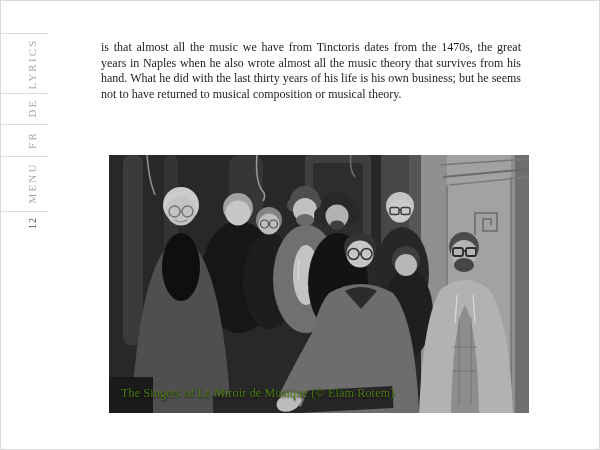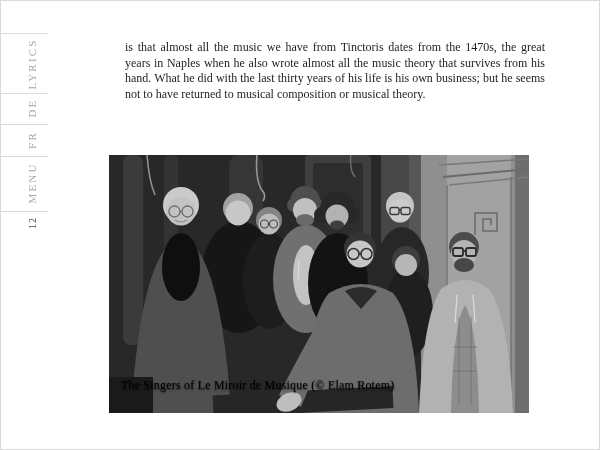--- a/index.html
+++ b/index.html
@@ -12,32 +12,32 @@
   .divider { position:absolute; left:0; width:47px; height:1px; background:#dcdcdc; }
   .v-item  { position:absolute; left:31px; transform-origin:0 0;
              transform:rotate(-90deg) translate(-50%,-50%);
              white-space:nowrap; font-size:11px; letter-spacing:2.2px;
              color:#a8a8a8; cursor:pointer; }
   .v-page  { position:absolute; left:31px; transform-origin:0 0;
              transform:rotate(-90deg) translate(-50%,-50%);
              white-space:nowrap; font-size:10px; letter-spacing:1px; color:#4a4a4a; }
 
   
-  .article { position:absolute; left:124px; top:39px; width:420px; }
+  .article { position:absolute; left:100px; top:39px; width:420px; }
   .article p { margin:0; font-size:12px; line-height:15.5px;
                text-align:justify; color:#1e1e1e; }
   .author { margin-top:16px; font-size:9.5px; font-weight:bold;
             letter-spacing:0.7px; color:#262626; }
 
   
   .photo { position:absolute; left:108px; top:154px; width:420px; height:258px;
            margin:0; overflow:hidden; }
   .photo svg { display:block; }
-  .caption { position:absolute; left:12px; bottom:20px; font-size:12px;
-             color:#000000; letter-spacing:0.2px;
+  .caption { position:absolute; left:12px; bottom:12px; font-size:12px;
+             color:#4d7c0f; letter-spacing:0.2px;
              text-shadow:0 1px 2px rgba(0,0,0,0.75);font-family:Liberation Serif, serif; }
 </style>
 </head>
 <body>
 
 <div class="page">
 
   <nav class="sidebar">
     <div class="divider" style="top:32px"></div>
     <div class="v-item" style="top:63px">LYRICS</div>

